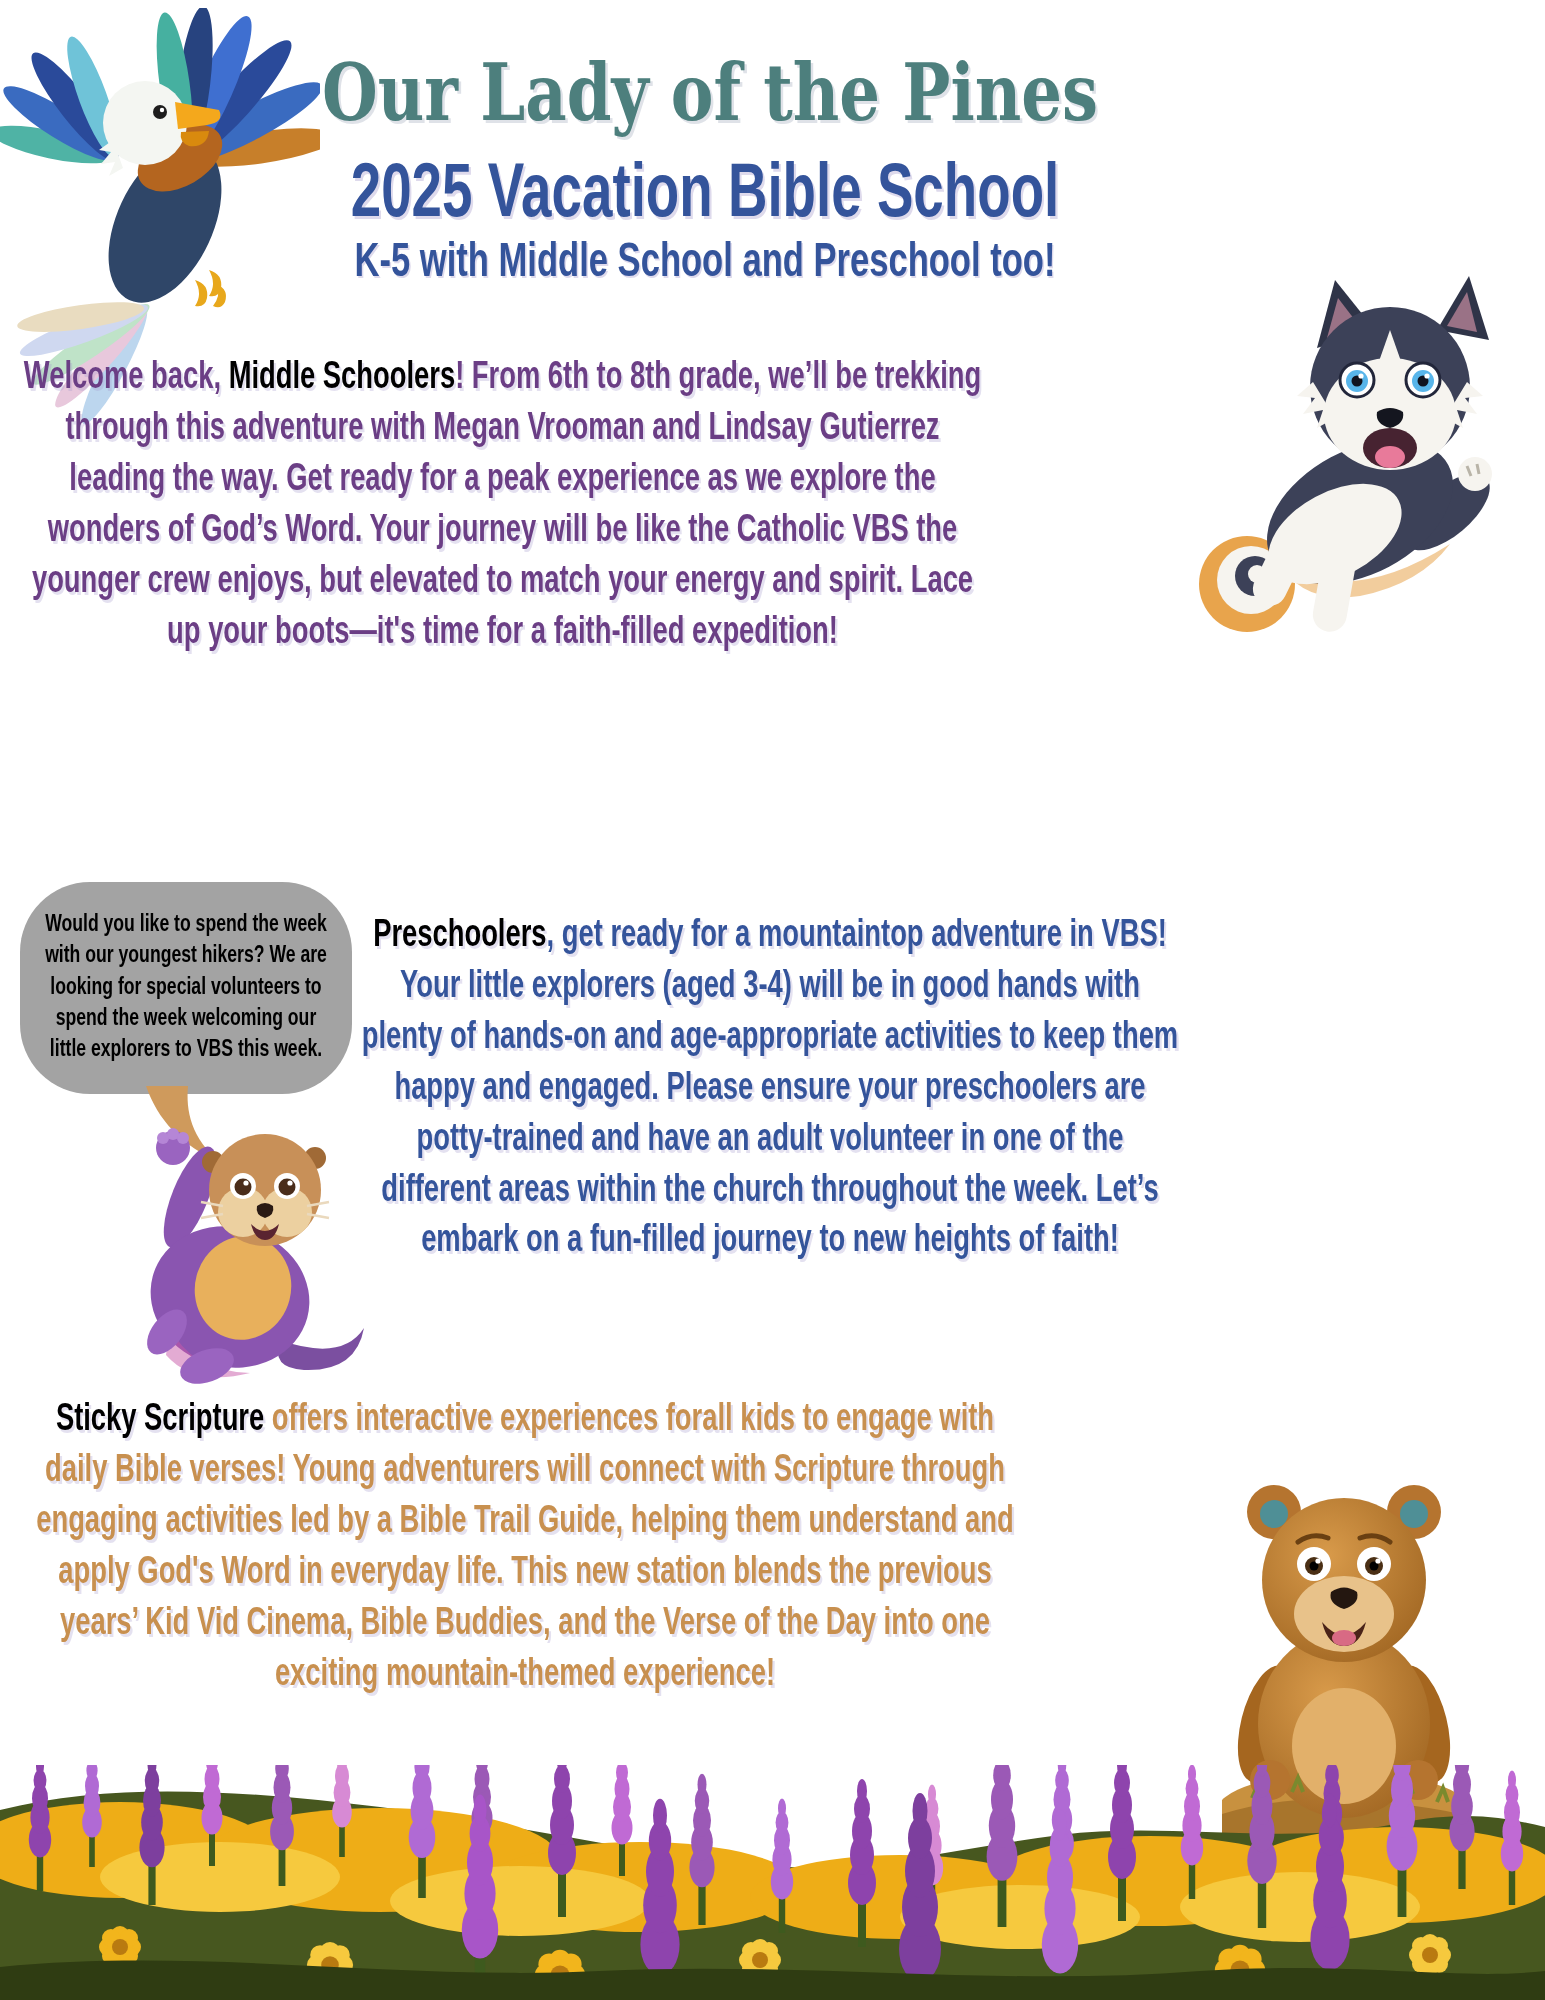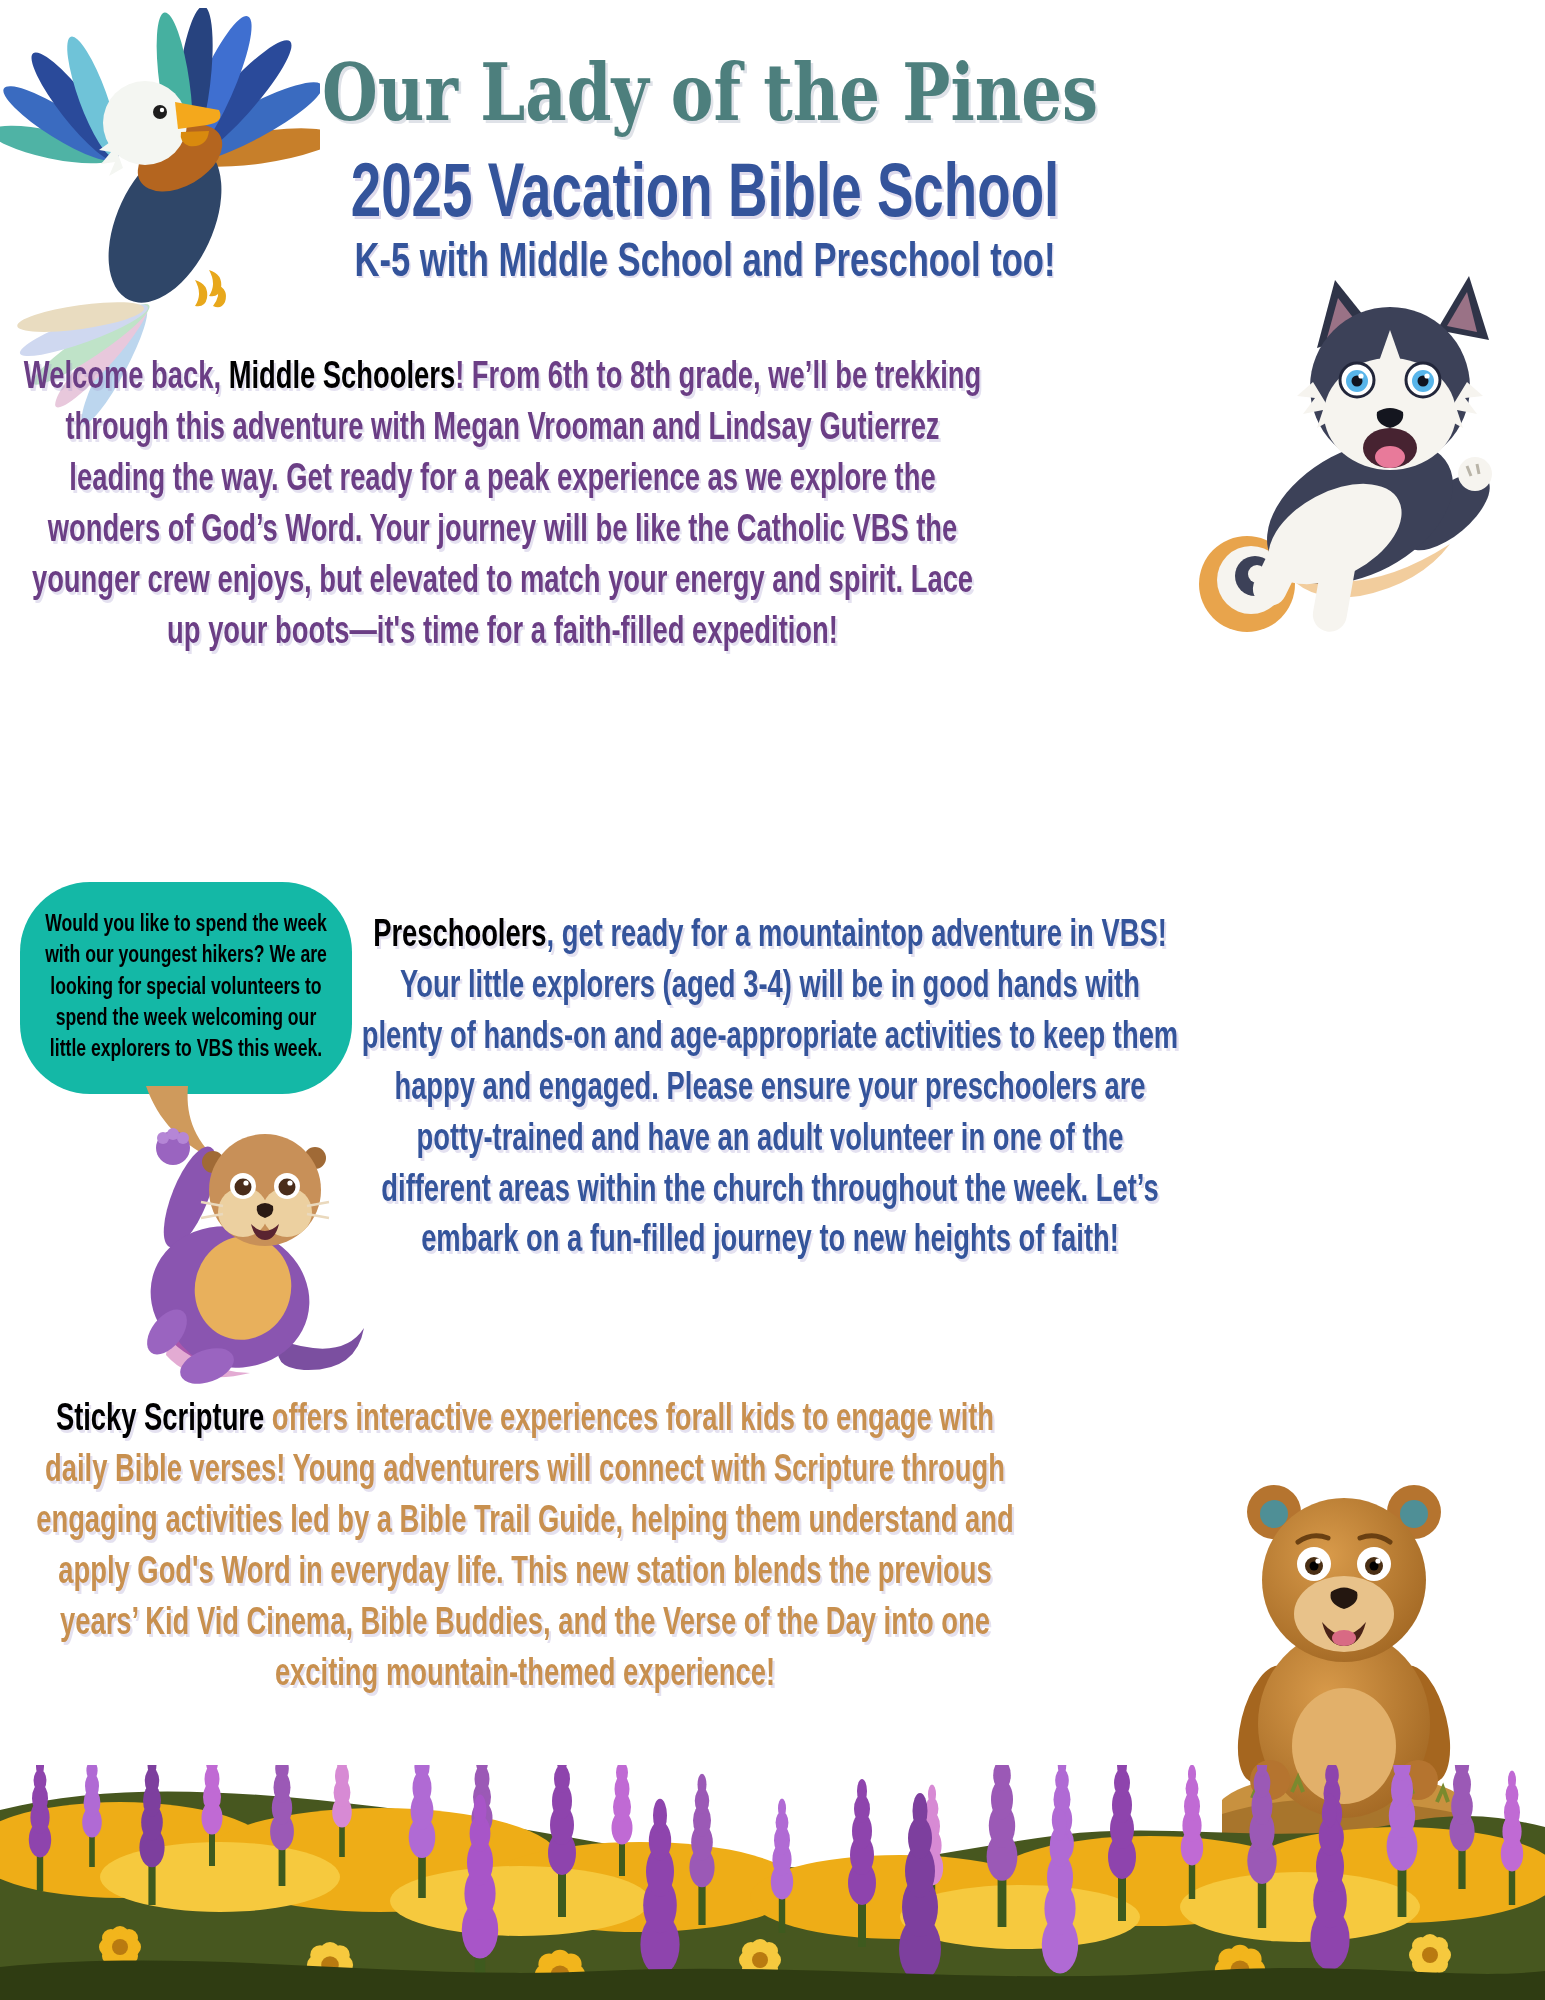--- a/index.html
+++ b/index.html
@@ -24,21 +24,21 @@
   .para{position:absolute;font-weight:700;font-size:38px;line-height:1.34;text-align:center;
       transform:scaleX(0.72);transform-origin:50% 0;
       text-shadow:3px 3px 0 rgba(165,155,205,0.30);}
   .para .black{color:#000000;}
   .para-ms{left:-175px;top:350px;width:1355px;color:#6b3e85;}
   .para-ps{left:200px;top:908px;width:1140px;color:#34549b;}
   .para-ss{left:-170px;top:1392px;width:1390px;color:#c8904f;}
 
   
   .bubble{position:absolute;left:20px;top:882px;width:332px;height:212px;
-      background:#14b8a6;border-radius:70px;}
+      background:#a3a3a3;border-radius:70px;}
   .bubble-text{position:absolute;left:-34px;top:26px;width:400px;text-align:center;
       font-weight:700;font-size:23.5px;line-height:1.33;color:#000;
       transform:scaleX(0.75);transform-origin:50% 0;}
   .bubble-tail{position:absolute;left:128px;top:1086px;width:120px;height:82px;}
 
   
   .ill{position:absolute;}
   .eagle{left:-5px;top:8px;width:325px;height:430px;}
   .husky{left:1185px;top:272px;width:330px;height:365px;}
   .otter{left:115px;top:1092px;width:265px;height:300px;}

